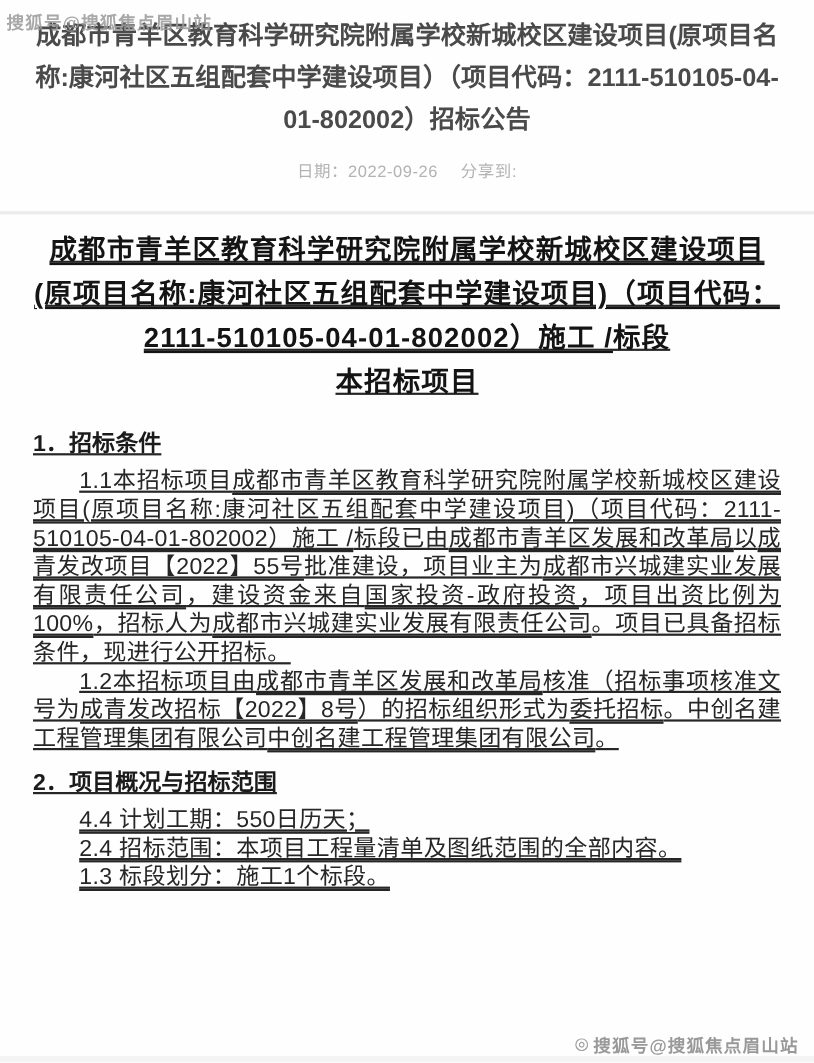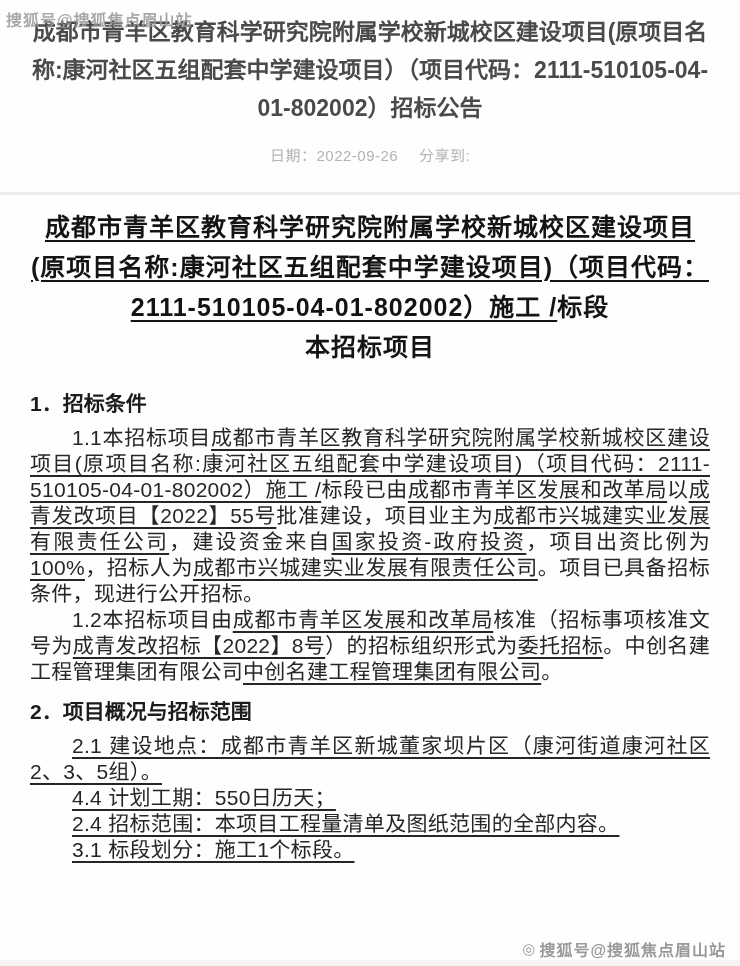--- a/index.html
+++ b/index.html
@@ -42,21 +42,21 @@
     text-align: center;
     font-size: 15px;
     color: #b3b3b3;
     letter-spacing: .5px;
   }
   .meta-row .share { margin-left: 16px; cursor: pointer; }
   .separator {
     margin-top: 27px;
     border-top: 3px solid #ececec;
   }
-  .doc { padding: 12px 30px 0; }
+  .doc { padding: 12px 30px 0; text-decoration: underline; }
   .doc-title {
     text-align: center;
     font-size: 25px;
     line-height: 40px;
     font-weight: 700;
     letter-spacing: 1px;
     color: #141414;
   }
   .u { text-decoration: underline; text-decoration-thickness: 1.5px; text-underline-offset: 4px; }
   .sec-heading {
@@ -102,24 +102,23 @@
   <h2 class="doc-title">
     <div><span class="u">成都市青羊区教育科学研究院附属学校新城校区建设项目(原项目名称:康河社区五组配套中学建设项目)（项目代码：2111-510105-04-01-802002）施工 /</span><span>标段</span></div>
     <div>本招标项目</div>
   </h2>
 
   <h3 class="sec-heading first">1．招标条件</h3>
   <p class="para"><span>1.1本招标项目</span><span class="u">成都市青羊区教育科学研究院附属学校新城校区建设项目(原项目名称:康河社区五组配套中学建设项目)（项目代码：2111-510105-04-01-802002）施工 /</span><span>标段已由</span><span class="u">成都市青羊区发展和改革局</span><span>以</span><span class="u">成青发改项目【2022】55号</span><span>批准建设，项目业主为</span><span class="u">成都市兴城建实业发展有限责任公司</span><span>，建设资金来自</span><span class="u">国家投资-政府投资</span><span>，项目出资比例为</span><span class="u">100%</span><span>，招标人为</span><span class="u">成都市兴城建实业发展有限责任公司</span><span>。项目已具备招标条件，现进行公开招标。</span></p>
   <p class="para"><span>1.2本招标项目由</span><span class="u">成都市青羊区发展和改革局</span><span>核准（招标事项核准文号为</span><span class="u">成青发改招标【2022】8号</span><span>）的招标组织形式为</span><span class="u">委托招标</span><span>。中创名建工程管理集团有限公司</span><span class="u">中创名建工程管理集团有限公司</span><span>。</span></p>
 
   <h3 class="sec-heading">2．项目概况与招标范围</h3>
-  <p class="para"><span class="u">2.1 建设地点：成都市青羊区新城董家坝片区（康河街道康河社区2、3、5组）。</span></p>
   <p class="para"><span class="u">4.4 计划工期：550日历天；</span></p>
   <p class="para"><span class="u">2.4 招标范围：本项目工程量清单及图纸范围的全部内容。</span></p>
-  <p class="para"><span class="u">3.1 标段划分：施工1个标段。</span></p>
+  <p class="para"><span class="u">1.3 标段划分：施工1个标段。</span></p>
 </main>
 
 <div class="watermark wm-bottom">
   <span class="wm-logo">◎</span>
     <span>搜狐号@搜狐焦点眉山站</span>
 </div>
 
 <div class="bottom-strip"></div>
 
 </body></html>

